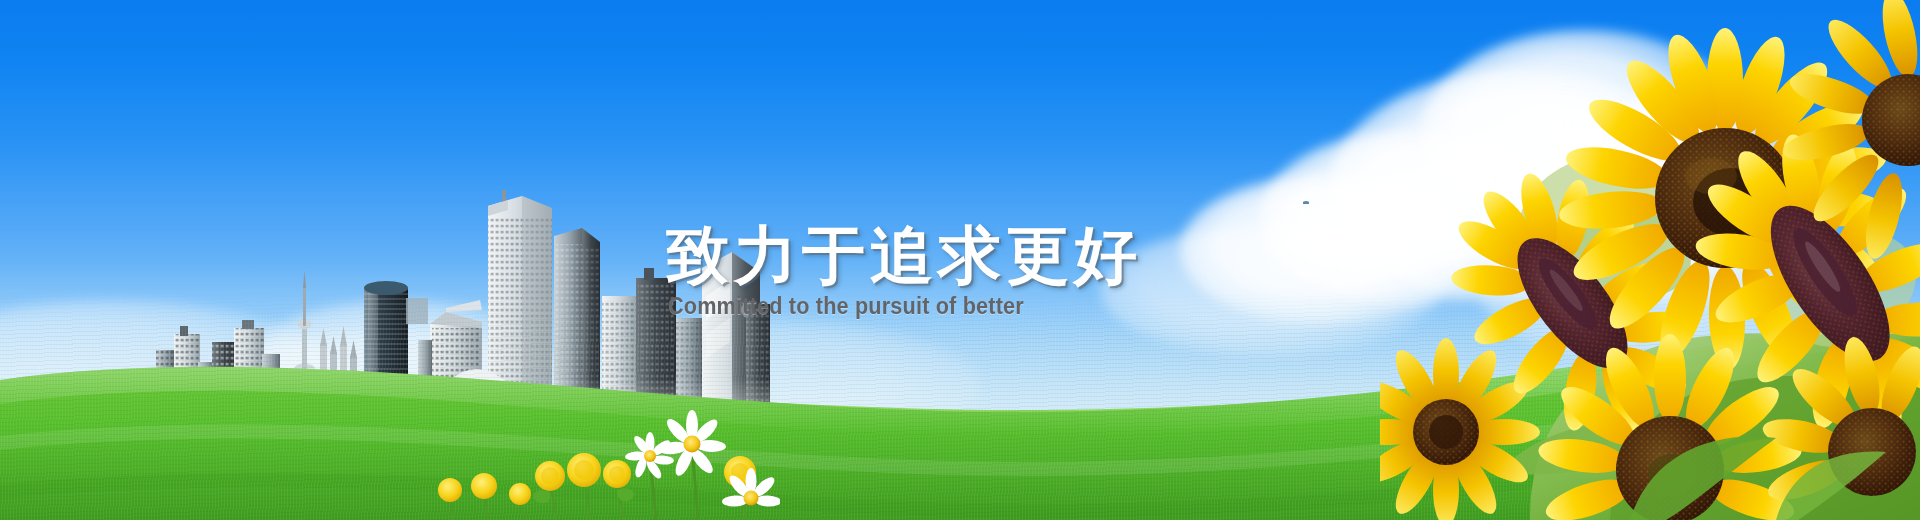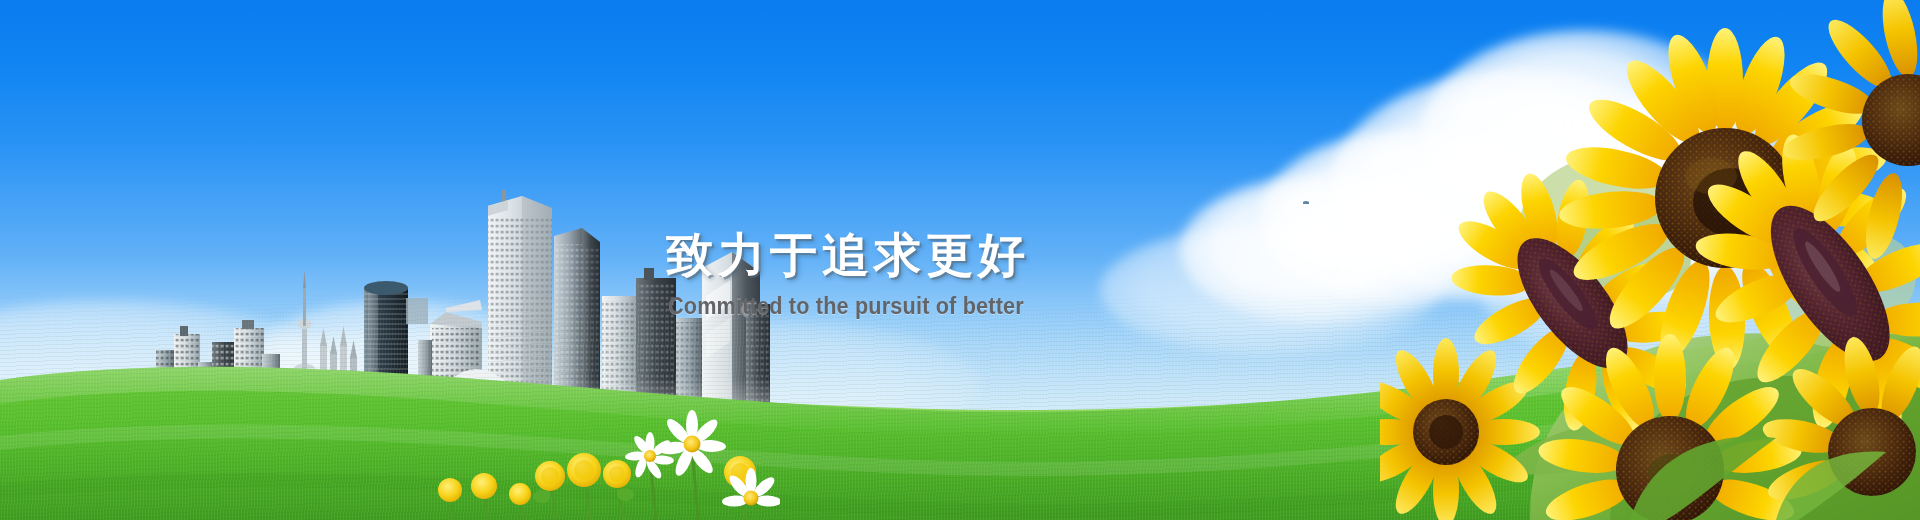--- a/index.html
+++ b/index.html
@@ -93,21 +93,21 @@
 
   
   .caption {
     position: absolute;
     left: 666px;
     top: 228px;
     width: 520px;
   }
   .headline-cn {
     margin: 0;
-    font-size: 47px;
+    font-size: 63px;
     line-height: 54px;
     font-weight: bold;
     letter-spacing: 5px;
     color: #ffffff;
     text-shadow: 2px 2px 0 rgba(90,110,125,0.55), 3px 3px 4px rgba(50,70,90,0.35);
     white-space: nowrap;
   }
   .headline-en {
     margin: 10px 0 0 2px;
     font-size: 23px;

